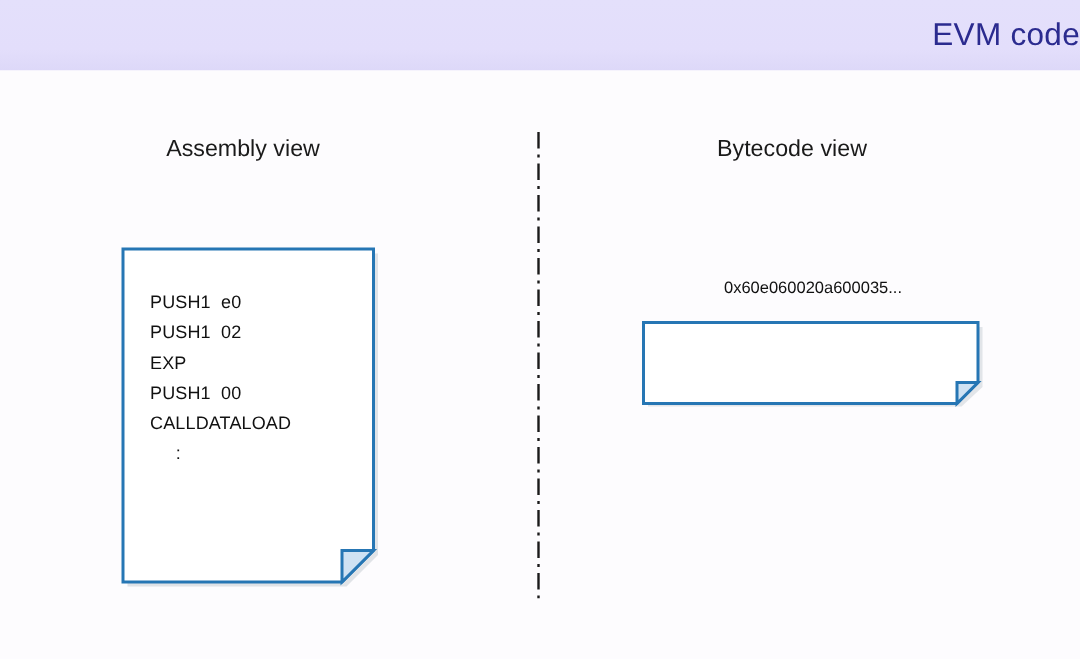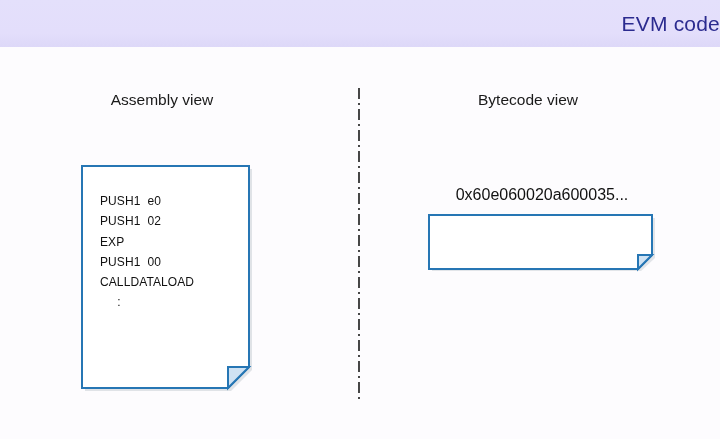--- a/index.html
+++ b/index.html
@@ -106,21 +106,21 @@
     left: 100px;
     top: 191px;
     line-height: 20.3px;
     letter-spacing: 0.1px;
   }
   #bytecode-text {
     left: 428px;
     top: 186px;
     width: 228px;
     text-align: center;
-    font-size: 16px;
+    font-size: 11px;
     color: #111111;
     white-space: nowrap;
   }
 </style>
 </head>
 <body>
 
 <div class="header">
   <div class="header-title">EVM code</div>
 </div>

